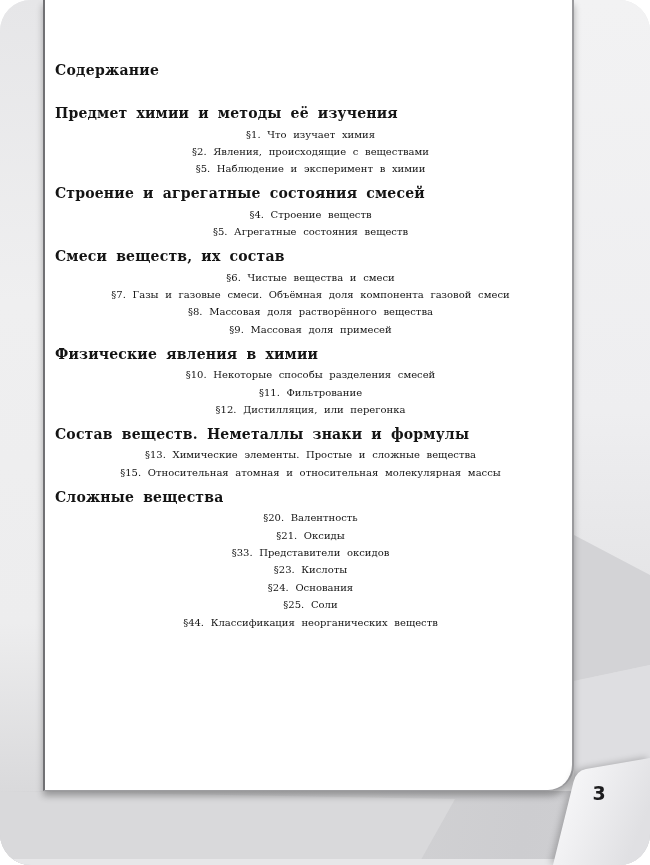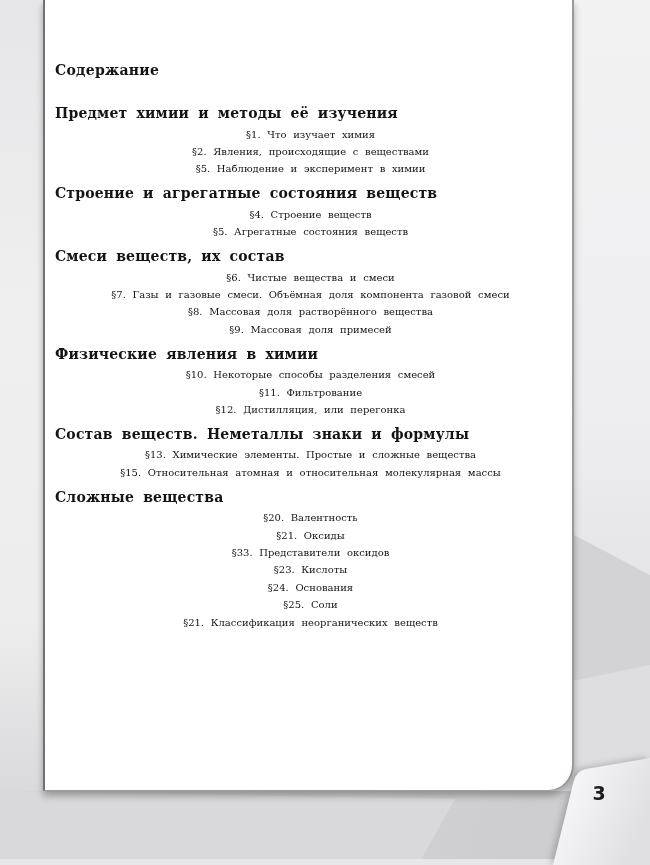--- a/index.html
+++ b/index.html
@@ -6,20 +6,21 @@
   body {
     width: 650px; height: 865px;
     font-family: "DejaVu Serif", "Liberation Serif", serif;
     background: #ffffff;
   }
   .stage {
     position: relative;
     width: 650px; height: 865px;
     overflow: hidden;
     background: #e9e9eb;
+    border-radius: 31px;
   }
 
   
   .gutter-left {
     position: absolute; left: 0; top: 0; width: 43px; height: 865px;
     background: linear-gradient(180deg, #e6e6e8 0%, #efeff0 35%, #ededee 72%, #d9d9db 92%, #d4d4d6 100%);
     z-index: 0;
   }
 
   
@@ -125,21 +126,21 @@
     <div class="page-inner">
       <h1 class="toc-title">Содержание</h1>
       <div id="toc">
           <div class="toc-section">
             <h2 class="sec-heading">Предмет химии и методы её изучения</h2>
             <div class="toc-item">§1. Что изучает химия</div>
             <div class="toc-item">§2. Явления, происходящие с веществами</div>
             <div class="toc-item">§5. Наблюдение и эксперимент в химии</div>
           </div>
           <div class="toc-section">
-            <h2 class="sec-heading">Строение и агрегатные состояния веществ</h2>
+            <h2 class="sec-heading">Строение и агрегатные состояния смесей</h2>
             <div class="toc-item">§4. Строение веществ</div>
             <div class="toc-item">§5. Агрегатные состояния веществ</div>
           </div>
           <div class="toc-section">
             <h2 class="sec-heading">Смеси веществ, их состав</h2>
             <div class="toc-item">§6. Чистые вещества и смеси</div>
             <div class="toc-item">§7. Газы и газовые смеси. Объёмная доля компонента газовой смеси</div>
             <div class="toc-item">§8. Массовая доля растворённого вещества</div>
             <div class="toc-item">§9. Массовая доля примесей</div>
           </div>
@@ -155,21 +156,21 @@
             <div class="toc-item">§15. Относительная атомная и относительная молекулярная массы</div>
           </div>
           <div class="toc-section">
             <h2 class="sec-heading">Сложные вещества</h2>
             <div class="toc-item">§20. Валентность</div>
             <div class="toc-item">§21. Оксиды</div>
             <div class="toc-item">§33. Представители оксидов</div>
             <div class="toc-item">§23. Кислоты</div>
             <div class="toc-item">§24. Основания</div>
             <div class="toc-item">§25. Соли</div>
-            <div class="toc-item">§21. Классификация неорганических веществ</div>
+            <div class="toc-item">§44. Классификация неорганических веществ</div>
           </div>
         </div>
     </div>
   </div>
 
   <svg class="corner-tab" viewBox="0 0 110 112" xmlns="http://www.w3.org/2000/svg">
     <defs>
       <linearGradient id="tabGrad" x1="0" y1="0" x2="1" y2="0.45">
         <stop offset="0" stop-color="#fcfcfd"></stop>
         <stop offset="0.45" stop-color="#f0f0f2"></stop>

